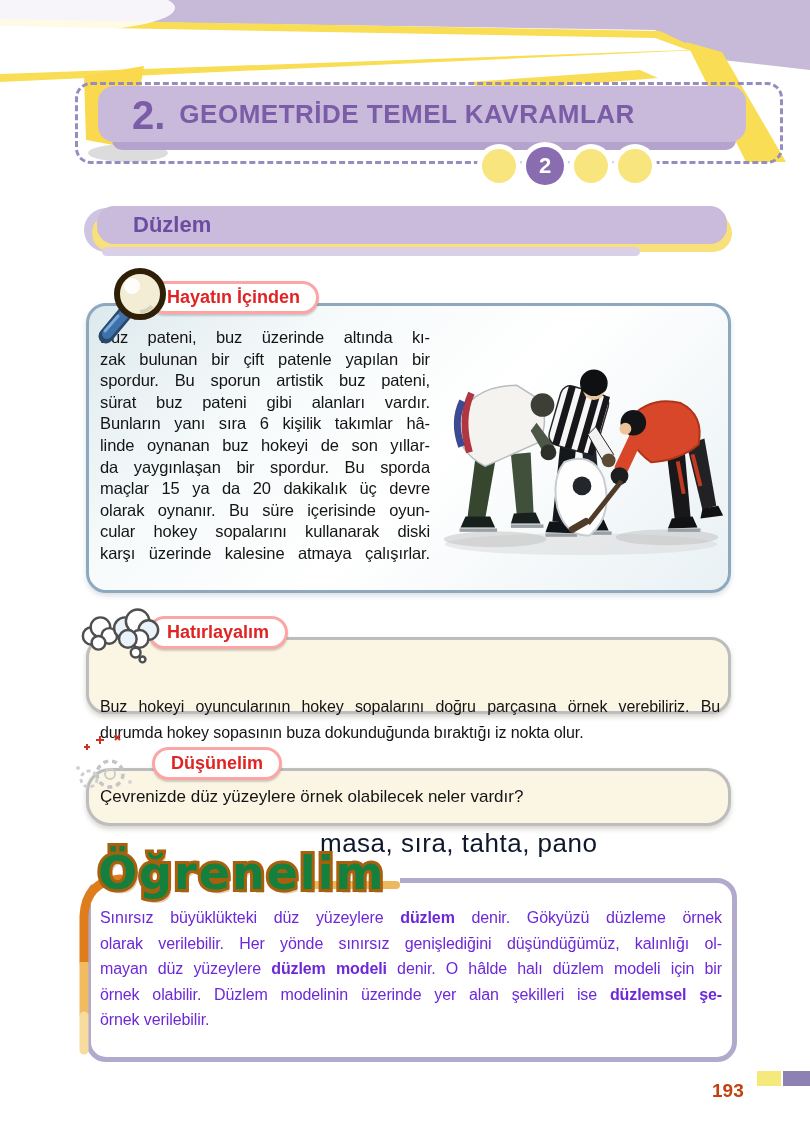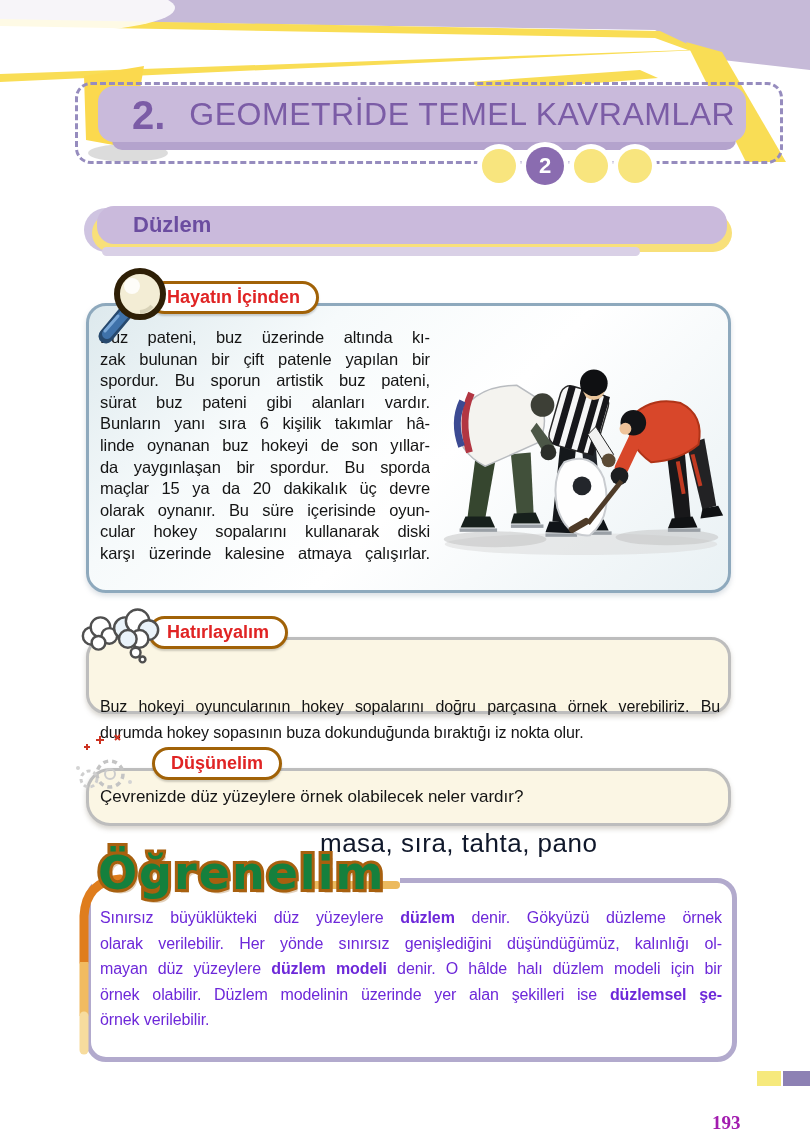--- a/index.html
+++ b/index.html
@@ -11,36 +11,36 @@
   .topband{position:absolute;left:0;top:0;z-index:0;}
 
   
   .unit-dashed{position:absolute;left:75px;top:82px;width:702px;height:76px;
     border:3px dashed #968cbe;border-radius:16px;z-index:1;}
   .unit-bar{position:absolute;left:98px;top:86px;width:648px;height:56px;background:#c9badb;
     border-radius:16px;z-index:2;display:flex;align-items:baseline;padding-left:34px;box-sizing:border-box;}
   .unit-bar-shadow{position:absolute;left:112px;top:130px;width:624px;height:20px;background:#b4a3cd;
     border-radius:12px;z-index:1;}
   .unit-num{font-weight:bold;font-size:40px;color:#7b5ca6;align-self:center;margin-top:2px;}
-  .unit-title{font-weight:normal;font-size:32px;color:#7b5ca6;letter-spacing:.5px;margin-left:24px;align-self:center;}
+  .unit-title{font-weight:bold;font-size:26px;color:#7b5ca6;letter-spacing:.5px;margin-left:14px;align-self:center;}
   .dots{position:absolute;left:482px;top:147px;display:flex;align-items:center;gap:10px;z-index:3;}
   .dot{width:34px;height:34px;border-radius:50%;background:#f8e57e;box-shadow:0 0 0 5px #fff;}
   .dot.purple{width:38px;height:38px;background:#8a6cb0;color:#fff;font-weight:bold;font-size:22px;
     display:flex;align-items:center;justify-content:center;}
 
   
   .duzlem-back{position:absolute;left:84px;top:208px;width:100px;height:44px;border-radius:22px;background:#cfc4e1;z-index:1;}
   .duzlem-yellow{position:absolute;left:92px;top:214px;width:640px;height:38px;border-radius:19px;background:#f8e07a;z-index:1;}
   .duzlem-bar{position:absolute;left:97px;top:206px;width:630px;height:38px;border-radius:17px;background:#cabadc;z-index:2;
     display:flex;align-items:center;padding-left:36px;box-sizing:border-box;}
   .duzlem-bar span{font-weight:bold;font-size:22px;color:#6b4da0;}
   .duzlem-strip{position:absolute;left:102px;top:247px;width:538px;height:9px;border-radius:5px;background:#d9d0e6;z-index:1;}
 
   
-  .pill{position:absolute;background:#fff;border:3px solid #a16207;border-radius:18px;
+  .pill{position:absolute;background:#fff;border:3px solid #fca5a5;border-radius:18px;
     padding:3px 16px;font-weight:bold;font-size:18px;color:#e02424;z-index:6;
     box-shadow:0 2px 2px rgba(0,0,0,.18);white-space:nowrap;}
   .box{position:absolute;box-sizing:border-box;z-index:2;}
   .box-blue{left:86px;top:303px;width:645px;height:290px;border:3px solid #8ea9bd;border-radius:20px;
     background:linear-gradient(135deg,#dde9ed 0%,#f6fafb 28%,#ffffff 55%,#e9f1f4 100%);
     box-shadow:0 3px 5px rgba(110,130,150,.25);}
   .box-cream{border:3px solid #bdbdbd;border-radius:20px;background:#fbf6e4;box-shadow:0 3px 5px rgba(120,110,90,.3);}
   .box-hatirla{left:86px;top:637px;width:645px;height:77px;}
   .box-dusun{left:86px;top:768px;width:645px;height:58px;border-radius:24px;}
 
@@ -63,21 +63,21 @@
   .ogtitle{position:absolute;left:98px;top:846px;z-index:4;font-family:"DejaVu Sans",sans-serif;
     font-weight:700;font-size:46px;letter-spacing:2px;color:#15803d;}
   .ogtitle::before{content:attr(data-text);position:absolute;left:0;top:0;z-index:-1;color:#a8600f;
     -webkit-text-stroke:6px #a8600f;text-shadow:3px 4px 0 rgba(160,95,20,.3);}
   .bracket{position:absolute;left:68px;top:870px;z-index:3;}
   .ogtext{position:absolute;left:100px;top:905px;width:622px;z-index:3;
     font-size:16px;line-height:25.5px;letter-spacing:-0.1px;color:#6d28d9;}
   .ogtext b{font-weight:bold;}
 
   
-  .pagenum{position:absolute;left:712px;top:1112px;font-weight:bold;font-size:19px;color:#a21caf;z-index:2;font-family:Liberation Serif, serif;}
+  .pagenum{position:absolute;left:712px;top:1080px;font-weight:bold;font-size:19px;color:#c2410c;z-index:2;}
   .f-yellow{position:absolute;left:757px;top:1071px;width:24px;height:15px;background:#f6e97c;z-index:2;}
   .f-purple{position:absolute;left:783px;top:1071px;width:27px;height:15px;background:#8d81b4;z-index:2;}
 </style>
 </head>
 <body>
 
 <div class="page">
 
   <svg class="topband" width="810" height="170" viewBox="0 0 810 170">
     <polygon points="0,0 810,0 810,70 705,58 655,30 0,20" fill="#c6bad8"></polygon>

